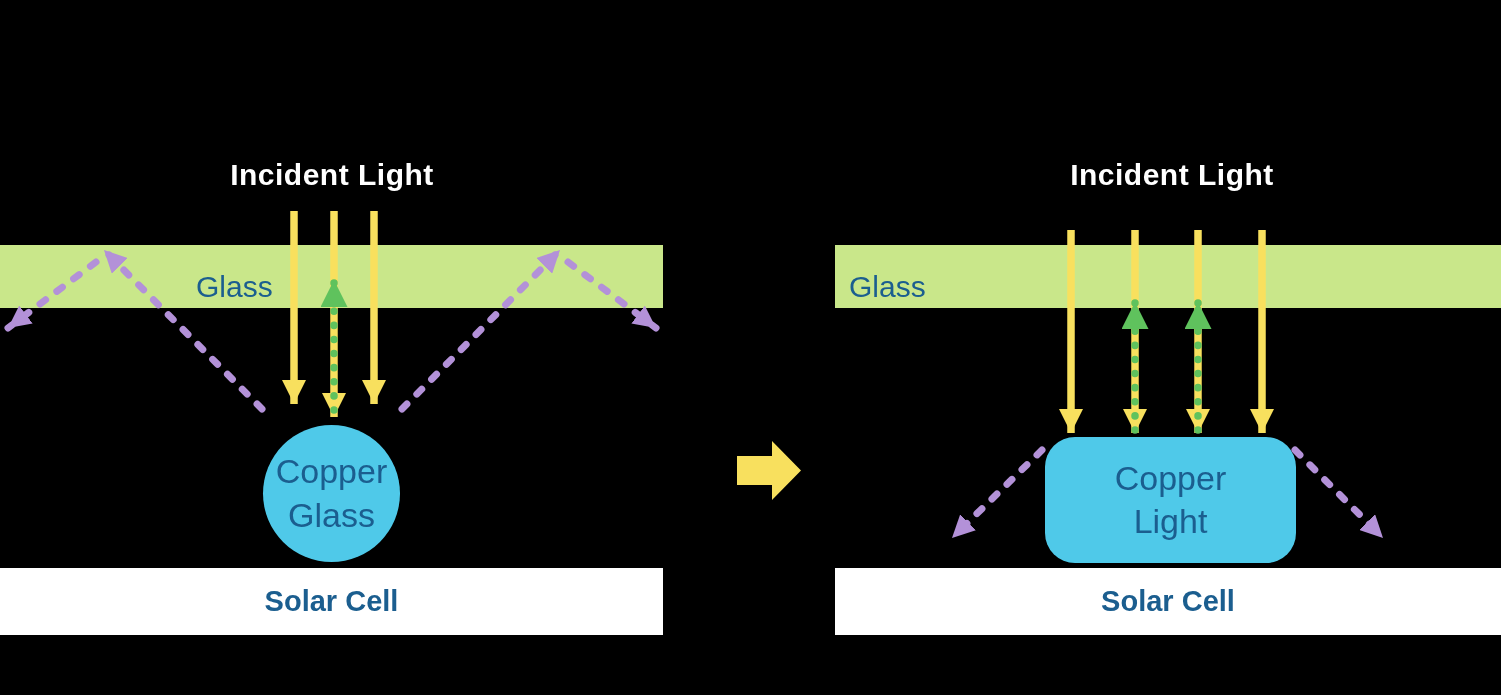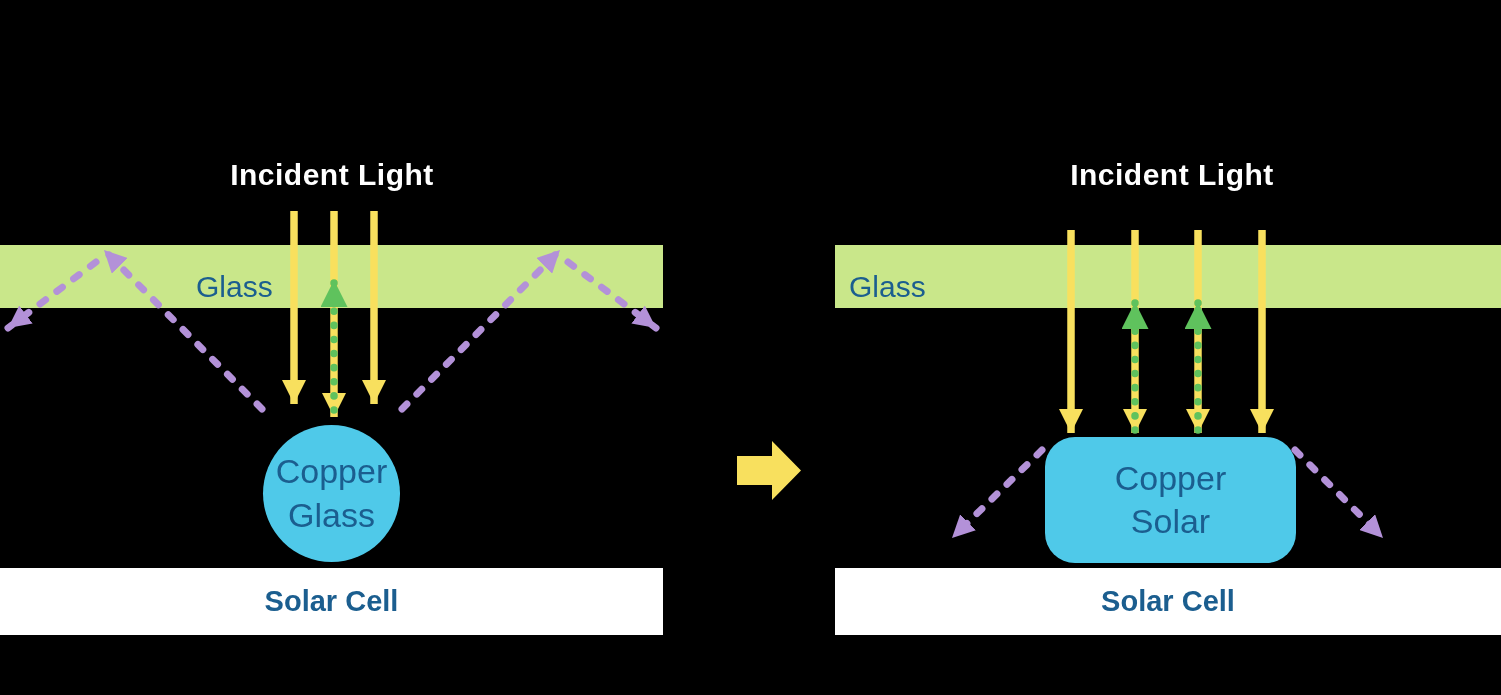--- a/index.html
+++ b/index.html
@@ -99,21 +99,21 @@
     <span class="solar-label">Solar Cell</span>
   </div>
 
   <div class="heading right">Incident Light</div>
 
   <div class="glass-band right"></div>
   <div class="glass-label right">Glass</div>
 
   <div class="copper copper-ribbon">
     <div>Copper</div>
-    <div>Solar</div>
+    <div>Light</div>
   </div>
 
   <div class="solar-band right">
     <span class="solar-label">Solar Cell</span>
   </div>
 
   <svg class="overlay" width="1501" height="695" viewBox="0 0 1501 695">
     <defs>
       <marker id="mY" viewBox="0 0 10 10" refX="10" refY="5" markerWidth="3.2" markerHeight="3.2" orient="auto">
         <path d="M0,0 L10,5 L0,10 Z" class="head-y"></path>

